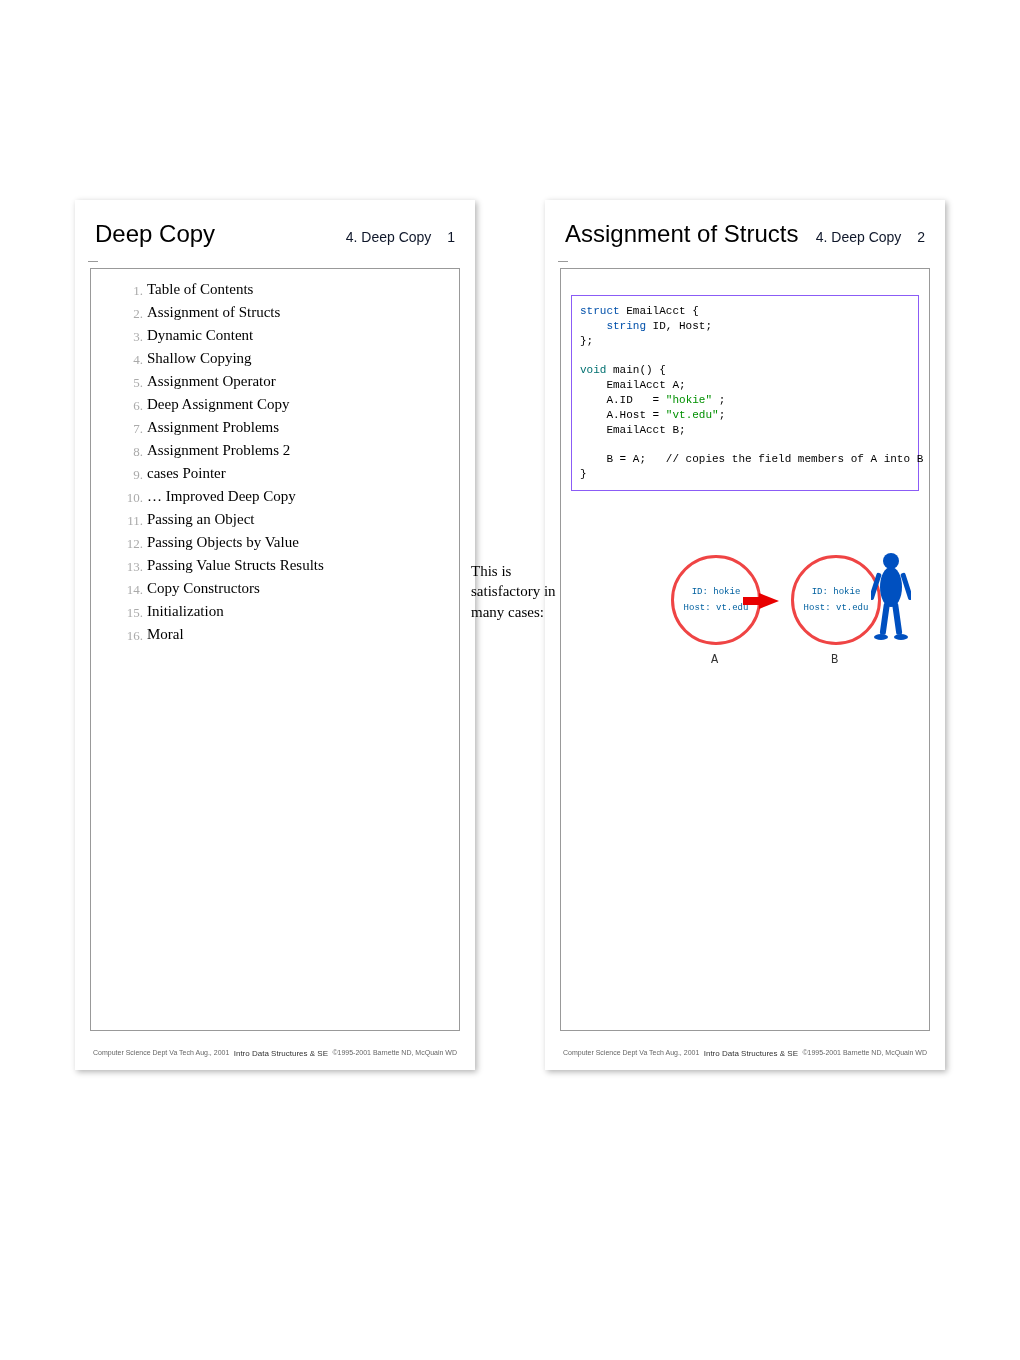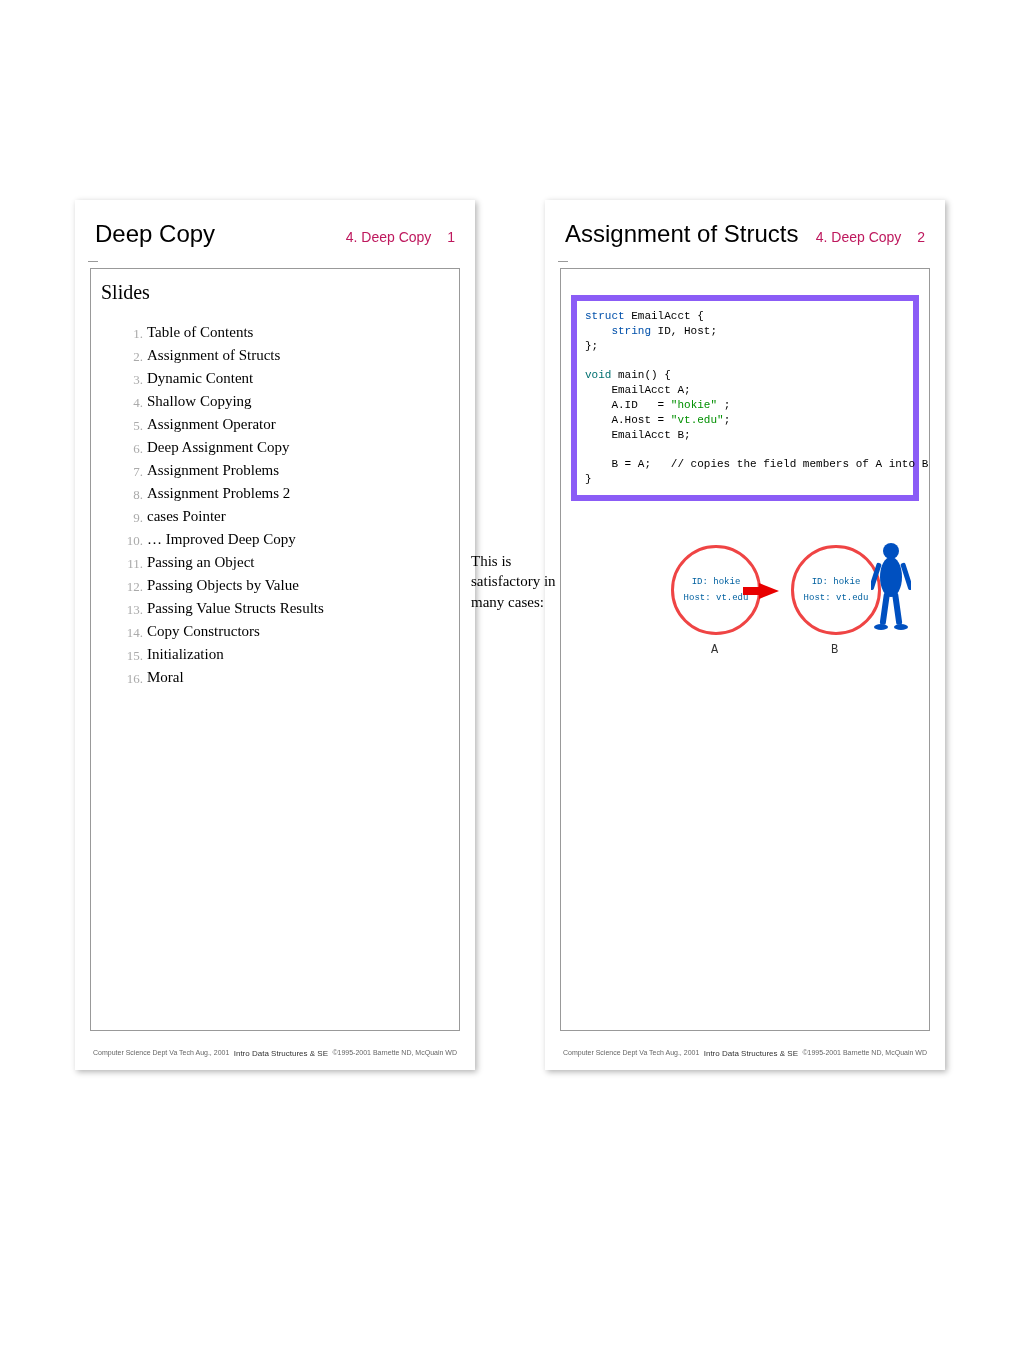--- a/index.html
+++ b/index.html
@@ -34,21 +34,21 @@
       padding: 20px 20px 10px 20px;
     }
     .slide-title {
       font-family: Arial, Helvetica, sans-serif;
       font-size: 24px;
       font-weight: normal;
     }
     .slide-meta {
       font-family: Arial, Helvetica, sans-serif;
       font-size: 14px;
-      color: #be185d;
+      color: #0f172a;
     }
     .slide-meta .num {
       margin-left: 12px;
     }
     .content-box {
       margin: 10px 15px 10px 15px;
       border: 1px solid #999;
       padding: 12px 10px;
       flex: 1;
       font-size: 15px;
@@ -100,36 +100,36 @@
     .footer .center {
       font-size: 8px;
       color: #333;
     }
     .body-text {
       font-size: 15px;
       line-height: 1.35;
       margin: 6px 0;
     }
     .code-box {
-      border: 6px solid #8b5cf6;
+      border: 1px solid #8b5cf6;
       padding: 8px 8px;
       font-family: "Courier New", monospace;
       font-size: 11px;
       white-space: pre;
       margin: 14px 0;
       line-height: 1.35;
     }
     .kw-blue { color: #0050aa; }
     .kw-teal { color: #007070; }
     .str-green { color: #009000; }
     
     .diagram {
       position: relative;
       height: 140px;
-      margin: 0 0;
+      margin: 20px 0;
     }
     .struct-circle {
       position: absolute;
       width: 84px;
       height: 84px;
       border: 3px solid #ef4444;
       border-radius: 50%;
       font-family: "Courier New", monospace;
       font-size: 9px;
       display: flex;
@@ -190,21 +190,20 @@
 
   <div class="slide">
     <div class="slide-header">
       <span class="slide-title">Deep Copy</span>
       <span class="slide-meta">
         <span>4. Deep Copy</span>
         <span class="num">1</span>
       </span>
     </div>
     <div class="content-box">
-      <div class="slides-heading">Slides</div>
       <ol class="toc">
         <li>Table of Contents</li>
         <li>Assignment of Structs</li>
         <li>Dynamic Content</li>
         <li>Shallow Copying</li>
         <li>Assignment Operator</li>
         <li>Deep Assignment Copy</li>
         <li>Assignment Problems</li>
         <li>Assignment Problems 2</li>
         <li>cases Pointer</li>

